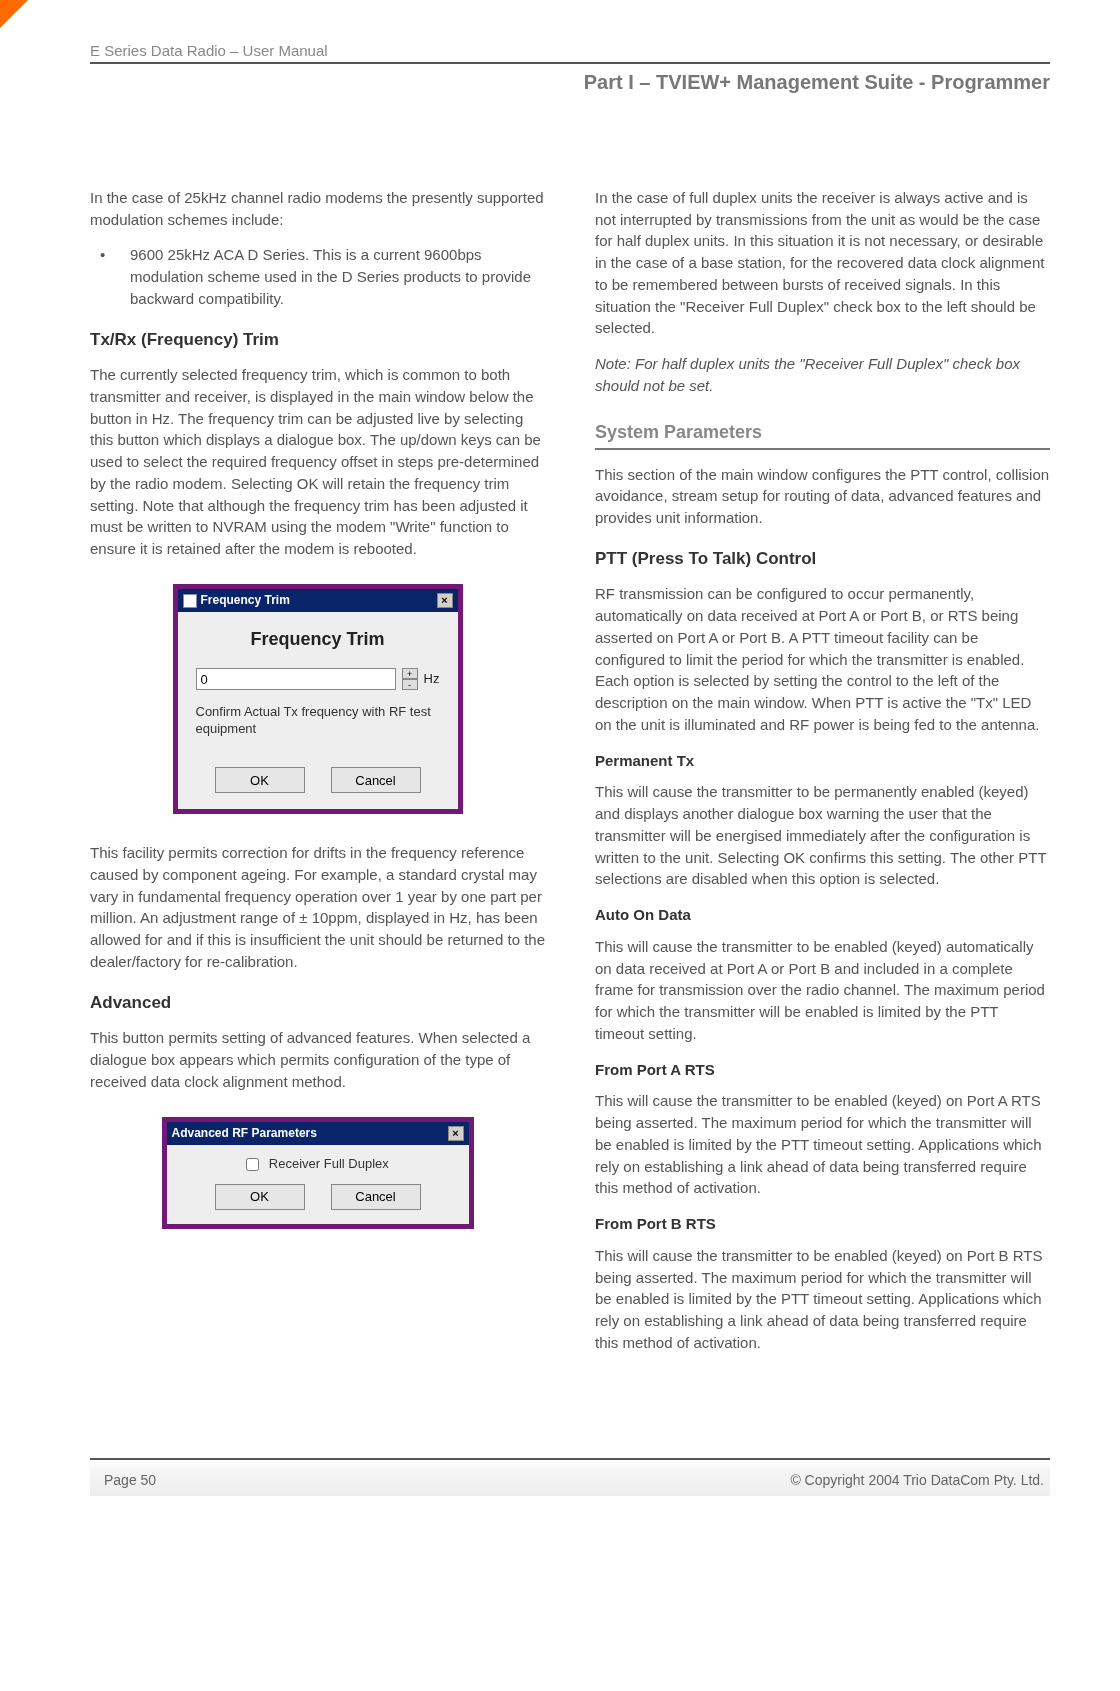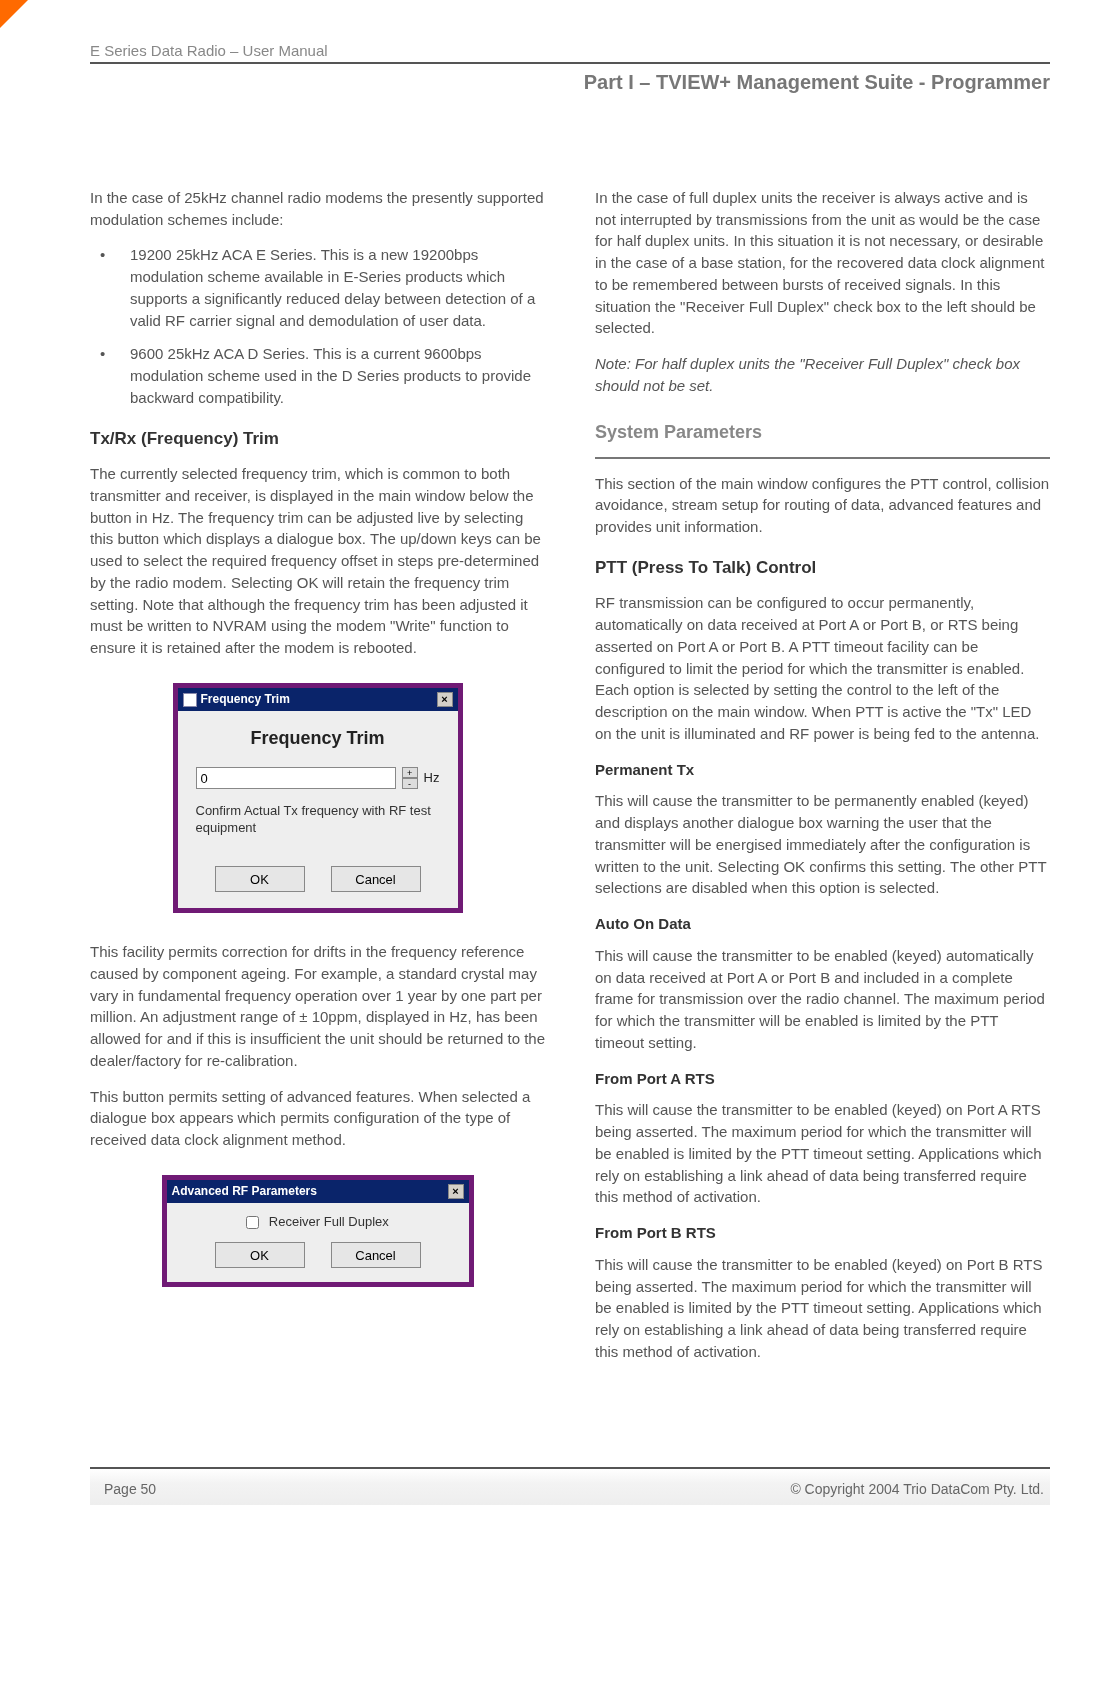--- a/index.html
+++ b/index.html
@@ -24,21 +24,21 @@
   .hdr-rule { border: none; border-top: 2px solid #555; margin-bottom: 4px; }
   .part-line { color: #777; font-weight: bold; font-size: 20px; text-align: right; margin-bottom: 90px; }
   .cols { display: flex; gap: 50px; }
   .col { flex: 1 1 0; }
   p { margin-bottom: 14px; color: #555; }
   .bullets { list-style: none; margin: 0 0 18px 0; }
   .bullets li { position: relative; padding-left: 40px; margin-bottom: 12px; color: #555; }
   .bullets li::before { content: "•"; position: absolute; left: 10px; top: 0; color: #555; }
   .h-sub { font-weight: bold; font-size: 17px; color: #333; margin: 18px 0 12px 0; }
   .h-para { font-weight: bold; font-size: 15px; color: #333; margin: 14px 0 10px 0; }
-  .sec-hdr { color: #888; font-weight: bold; font-size: 18px; border-bottom: 2px solid #777; padding-bottom: 12px; margin: 22px 0 14px 0; }
+  .sec-hdr { color: #888; font-weight: bold; font-size: 18px; border-bottom: 2px solid #777; padding-bottom: 3px; margin: 22px 0 14px 0; }
   .note { font-style: italic; color: #555; margin-bottom: 14px; }
   
   .dlg-wrap { display:flex; justify-content:center; margin: 24px 0 28px 0; }
   .dlg { border: 5px solid #701a75; background: #eee; width: 290px; font-family: Tahoma, Arial, sans-serif; font-size: 13px; color: #222; }
   .dlg .titlebar { background: #0a246a; color: #fff; display:flex; align-items:center; justify-content:space-between; padding: 3px 5px; font-size: 12px; font-weight: bold; }
   .dlg .titlebar .icon { display:inline-block; width:14px; height:14px; background:#fff; margin-right:4px; vertical-align:middle; border:1px solid #88a; }
   .dlg .close { background:#d4d0c8; color:#000; border:1px solid #888; width:16px; height:15px; text-align:center; line-height:13px; font-weight:bold; font-size:11px; }
   .dlg .body { background:#eee; padding: 14px 18px 16px 18px; }
   .dlg .big { font-size: 18px; font-weight: bold; color:#222; text-align:center; margin-bottom: 16px; }
   .dlg .field-row { display:flex; align-items:center; gap:6px; margin-bottom:14px; }
@@ -62,21 +62,20 @@
 
 <div class="hdr-title">E Series Data Radio – User Manual</div>
 <hr class="hdr-rule">
 <div class="part-line">Part I – TVIEW+ Management Suite - Programmer</div>
 
 <div class="cols">
 
   <div class="col">
     <p>In the case of 25kHz channel radio modems the presently supported modulation schemes include:</p>
     <ul class="bullets">
-      <li>19200 25kHz ACA E Series. This is a new 19200bps modulation scheme available in E-Series products which supports a significantly reduced delay between detection of a valid RF carrier signal and demodulation of user data.</li>
       <li>9600 25kHz ACA D Series. This is a current 9600bps modulation scheme used in the D Series products to provide backward compatibility.</li>
     </ul>
 
     <div class="h-sub">Tx/Rx (Frequency) Trim</div>
     <p>The currently selected frequency trim, which is common to both transmitter and receiver, is displayed in the main window below the button in Hz. The frequency trim can be adjusted live by selecting this button which displays a dialogue box. The up/down keys can be used to select the required frequency offset in steps pre-determined by the radio modem. Selecting OK will retain the frequency trim setting. Note that although the frequency trim has been adjusted it must be written to NVRAM using the modem "Write" function to ensure it is retained after the modem is rebooted.</p>
 
     <div class="dlg-wrap">
       <div class="dlg">
         <div class="titlebar">
           <span><span class="icon"></span><span>Frequency Trim</span></span>
@@ -96,20 +95,21 @@
           <div class="btns">
             <button class="btn">OK</button>
             <button class="btn">Cancel</button>
           </div>
         </div>
       </div>
     </div>
 
     <p>This facility permits correction for drifts in the frequency reference caused by component ageing.  For example, a standard crystal may vary in fundamental frequency operation over 1 year by one part per million. An adjustment range of ± 10ppm, displayed in Hz, has been allowed for and if this is insufficient the unit should be returned to the dealer/factory for re-calibration.</p>
 
+    <div class="h-sub">Advanced</div>
     <p>This button permits setting of advanced features. When selected a dialogue box appears which permits configuration of the type of received data clock alignment method.</p>
 
     <div class="dlg-wrap">
       <div class="dlg small">
         <div class="titlebar">
           <span>Advanced RF Parameters</span>
           <span class="close">×</span>
         </div>
         <div class="body">
           <div class="chk-row">

